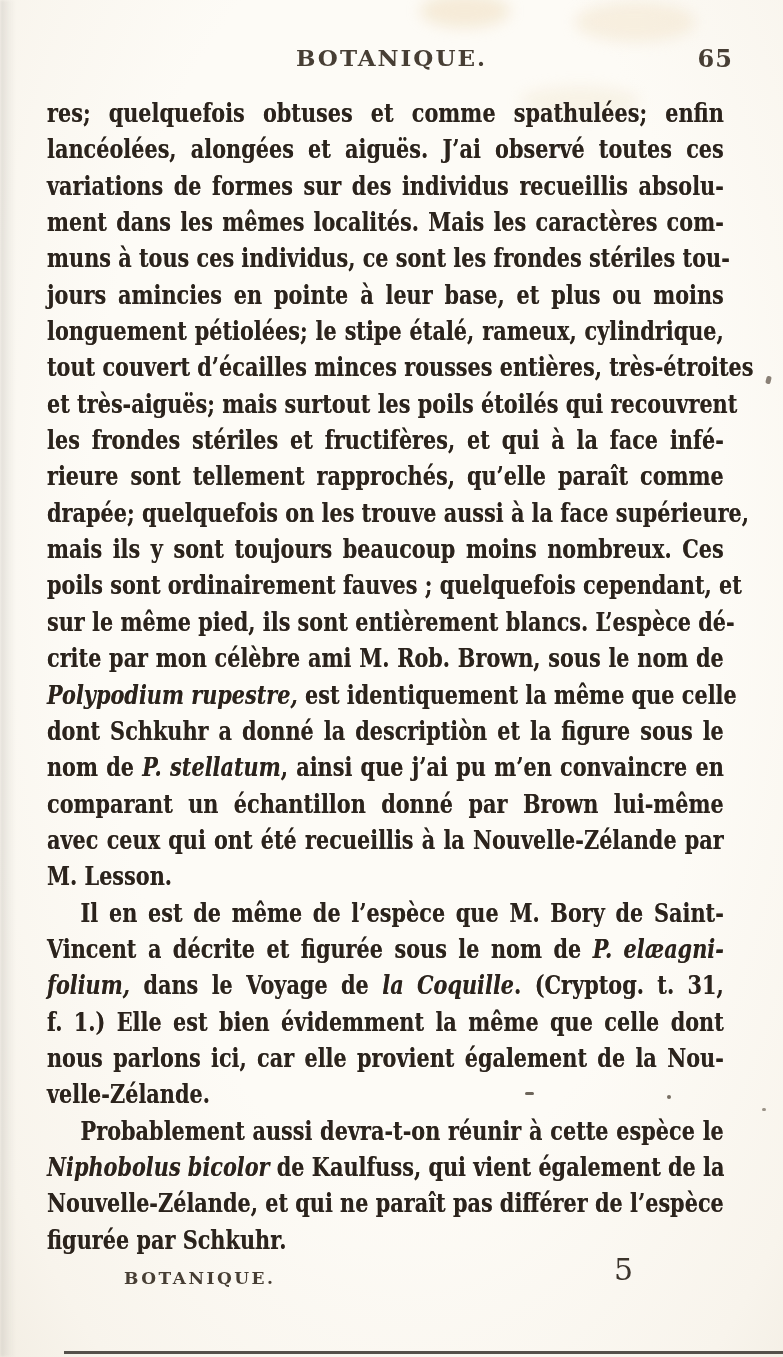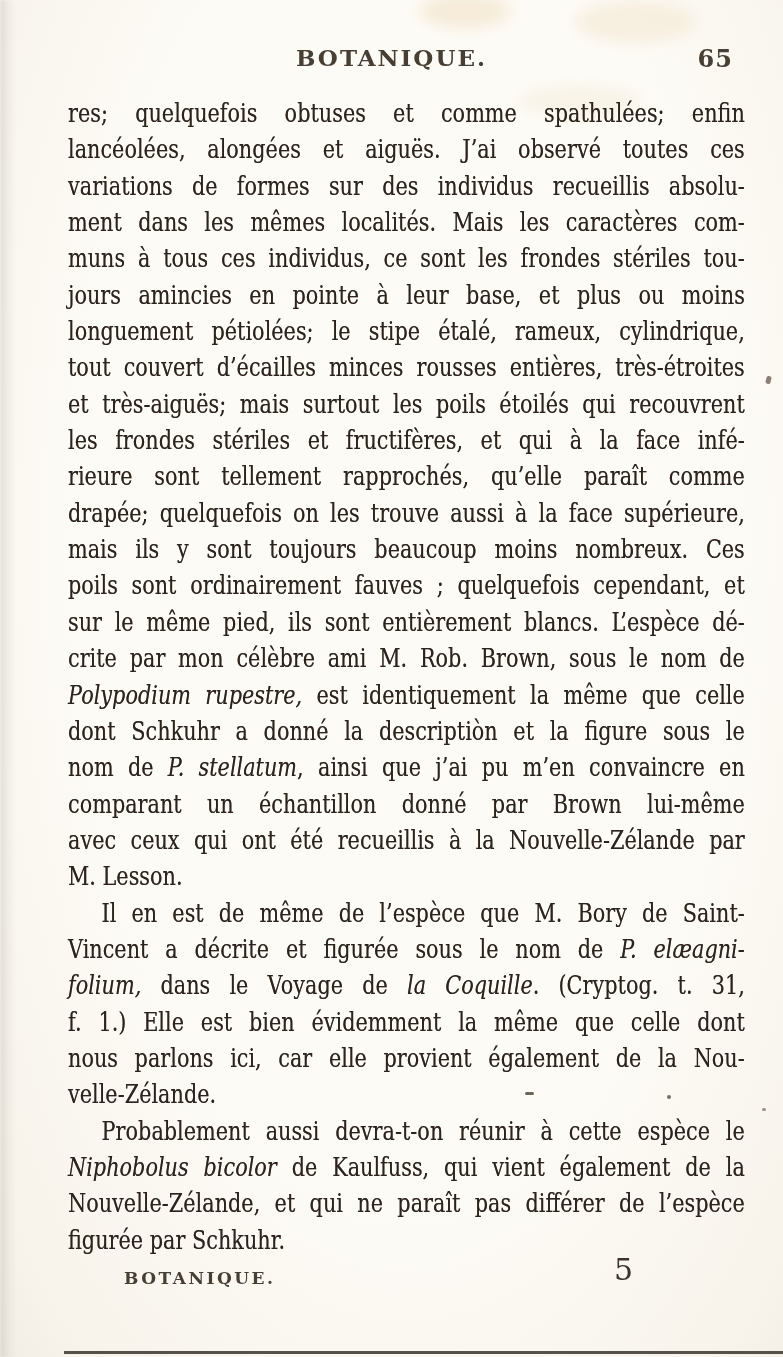--- a/index.html
+++ b/index.html
@@ -47,21 +47,21 @@
   .running-header .title{
     position:absolute;left:0;right:0;text-align:center;
     font-size:23px;letter-spacing:2px;font-weight:bold;
   }
   .running-header .pagenum{
     position:absolute;right:50px;top:0;font-size:24px;letter-spacing:1px;font-weight:bold;
   }
 
   
   .bodywrap{
-    position:absolute;left:68px;top:95px;width:678px;height:1170px;
+    position:absolute;left:47px;top:95px;width:678px;height:1170px;font-weight:bold;
   }
   .cond{
     width:846px;
     transform:scaleX(0.8);
     transform-origin:0 0;
   }
   .line{
     height:36.35px;line-height:36.35px;
     font-size:26px;
     white-space:nowrap;

